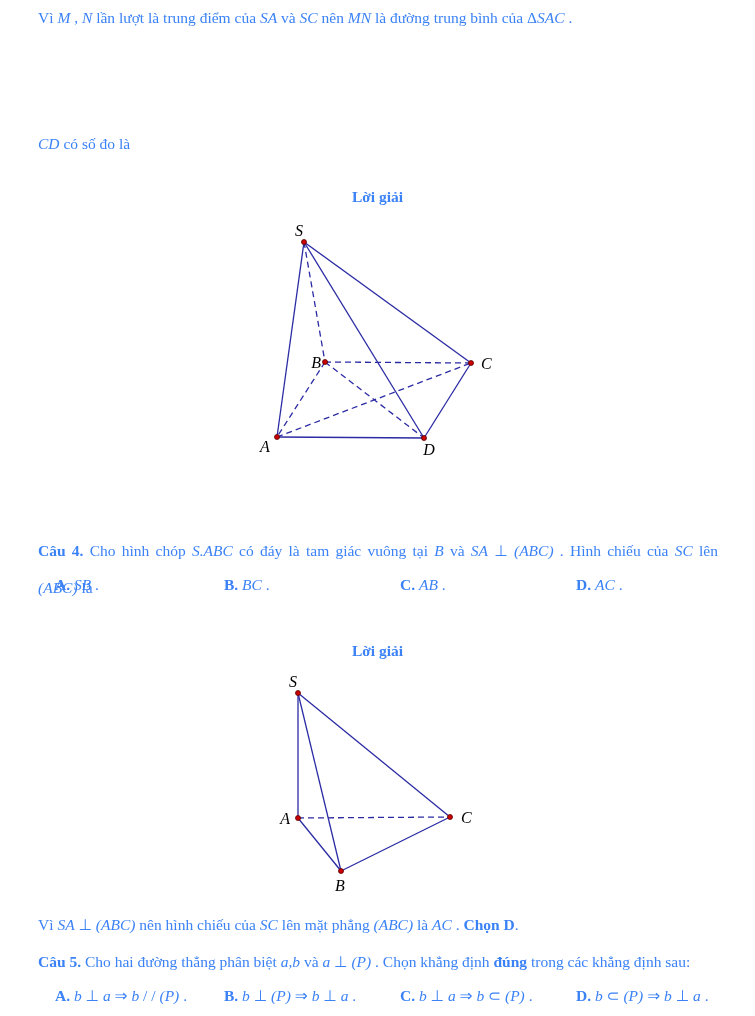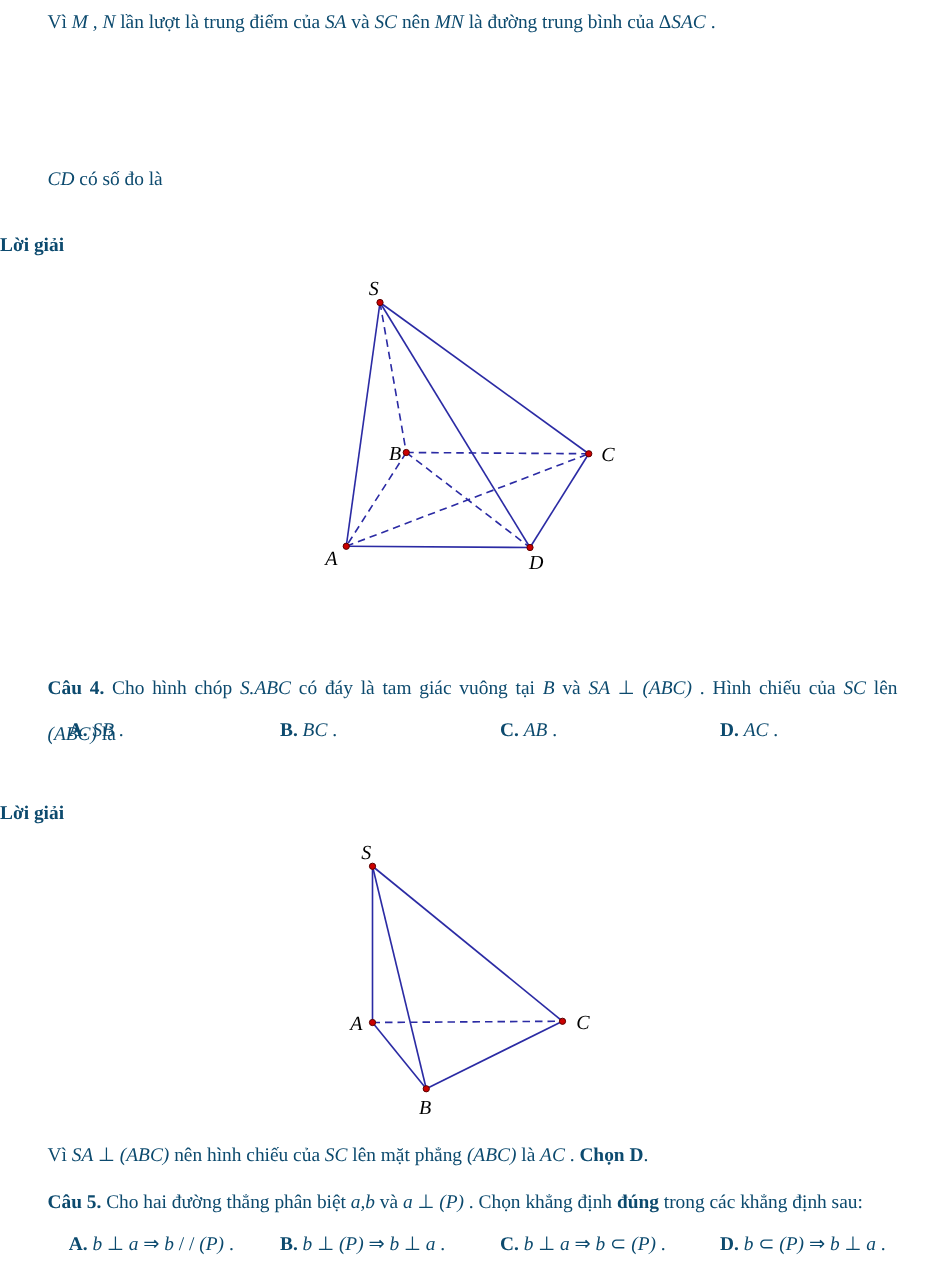--- a/index.html
+++ b/index.html
@@ -1,23 +1,23 @@
 <!DOCTYPE html>
 <html><head>
 <meta charset="utf-8">
 <style>
   html,body { margin:0; padding:0; background:#ffffff; }
   .page {
     position:relative; width:755px; height:1016px; background:#ffffff;
-    font-family:"Liberation Serif", serif; font-size:15.5px; color:#0c4a6e;
+    font-family:"Liberation Serif", serif; font-size:15.5px; color:#3b82f6;
     overflow:hidden;
   }
   .para { position:absolute; left:38px; width:680px; line-height:22px; white-space:normal; }
   .jl { text-align:justify; text-align-last:justify; }
-  .center { left:0; width:755px; }
+  .center { left:0; width:755px; text-align:center; }
   .bold { font-weight:bold; }
   .opts { position:absolute; left:55px; width:695px; height:22px; line-height:22px; }
   .opt { position:absolute; top:0; white-space:nowrap; }
   .c1 { left:0; } .c2 { left:169px; } .c3 { left:345px; } .c4 { left:521px; }
   .run-r { font-style:normal; font-weight:normal; }
   .run-i { font-style:italic; }
   .run-b { font-weight:bold; }
   .figure { position:absolute; }
   .vlabel { font-family:"Liberation Serif", serif; font-style:italic; font-size:16px; fill:#000000; }
 </style>

